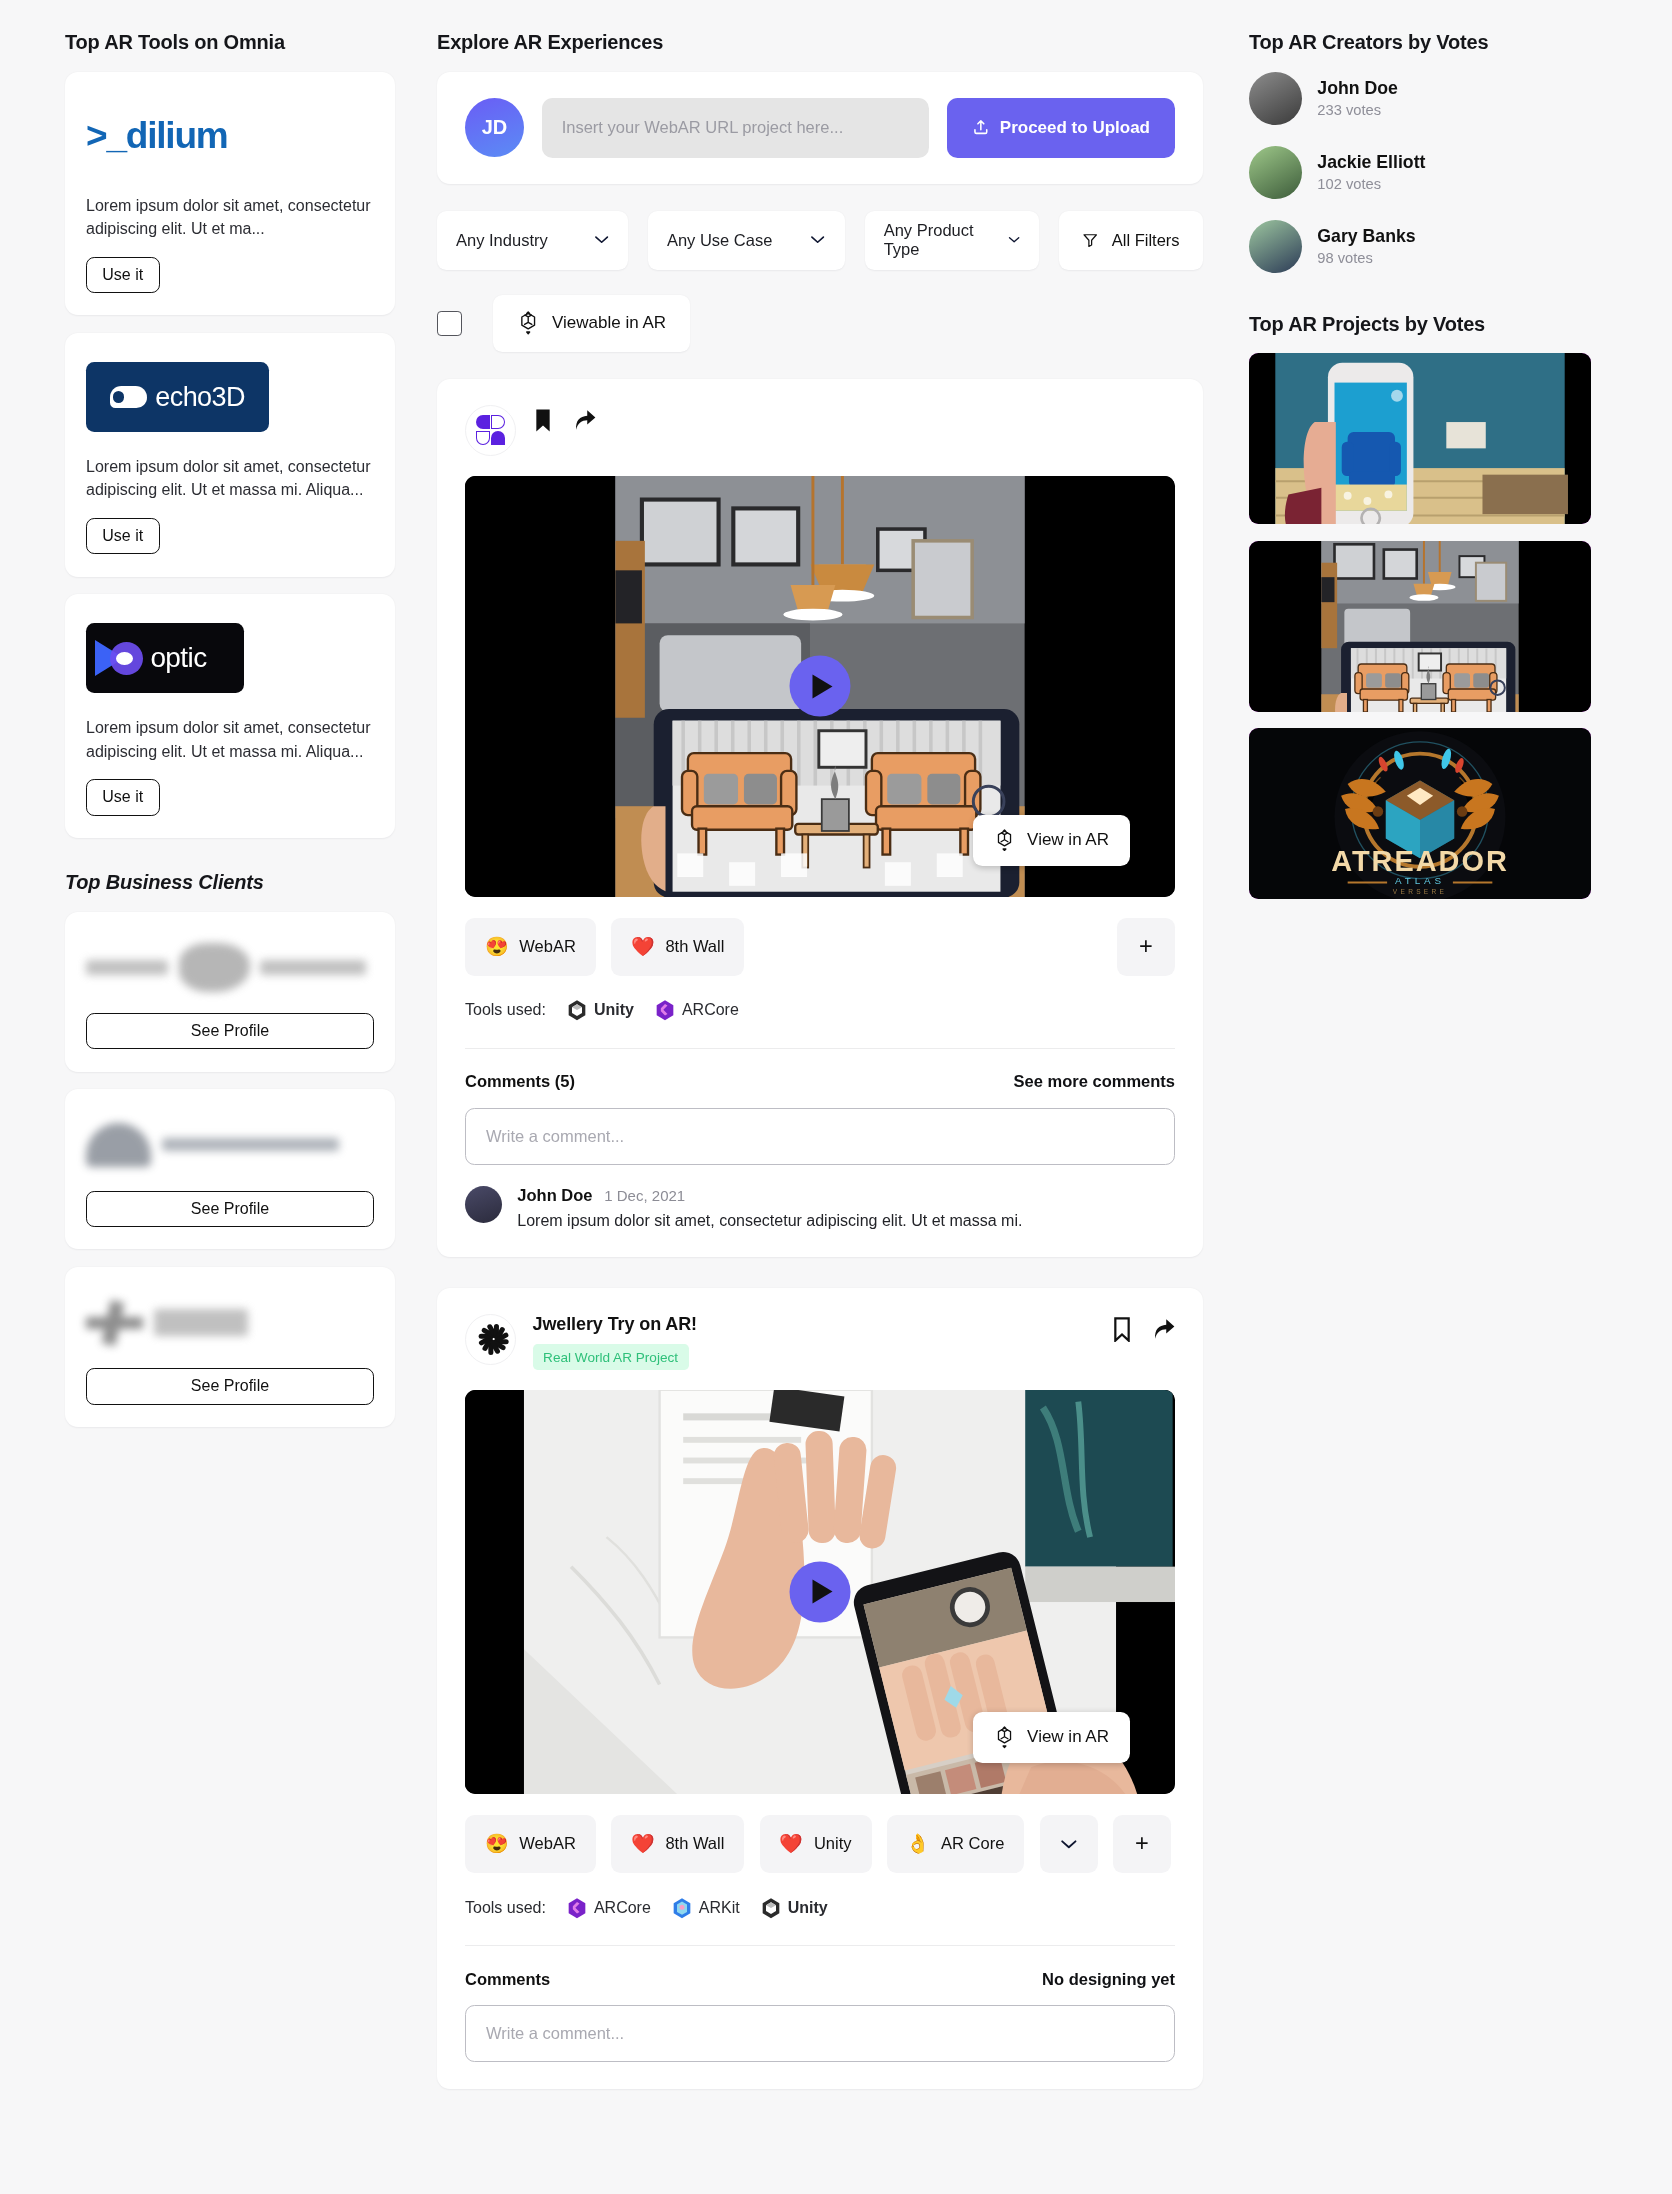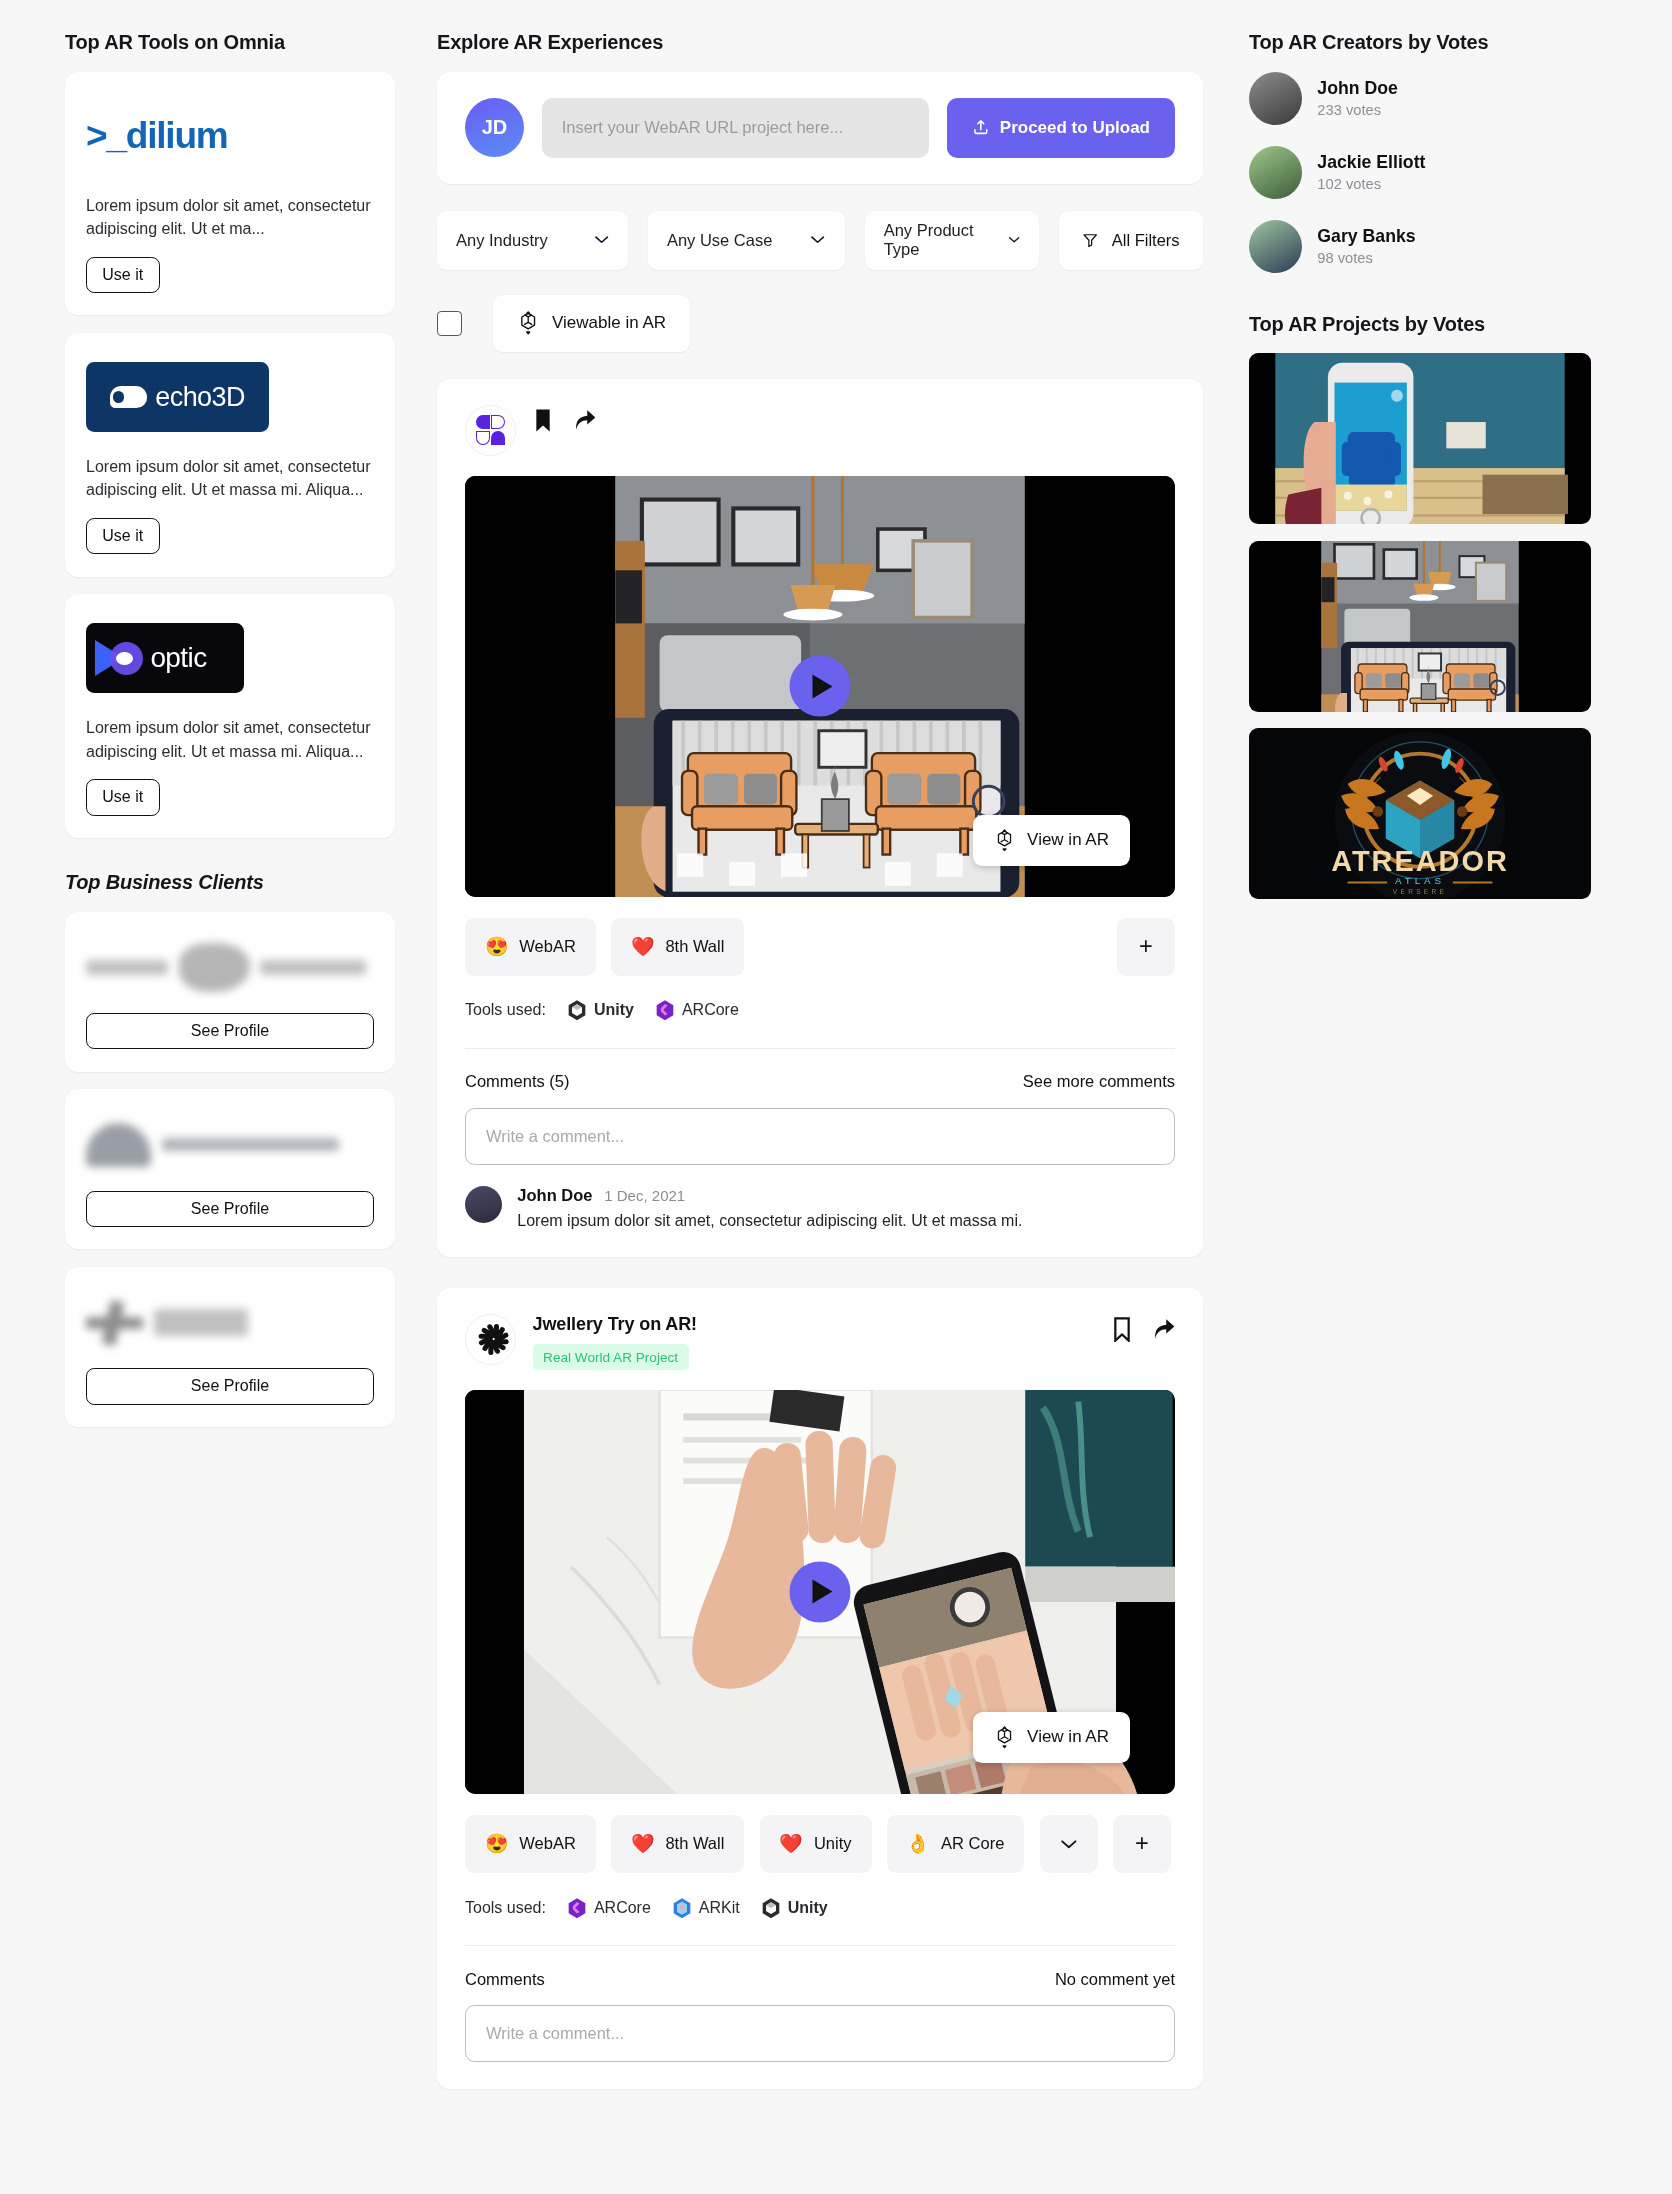--- a/index.html
+++ b/index.html
@@ -221,21 +221,21 @@
     display:flex; align-items:center; gap: 21px; margin-top: 23.6px;
     font-size: 16px; color:#2a2b30;
   }
   .tool-chip { display:flex; align-items:center; gap: 7px; font-size: 16px; }
   .tool-chip.bold { font-weight: 700; }
   .hexmark { width: 20px; height: 22.4px; }
 
   .divider { height: 1.2px; background:#ececed; margin: 26px 0 0; }
   .comments-head {
     display:flex; align-items:center; justify-content:space-between;
-    margin-top: 23.6px; font-size: 16.5px;
+    margin-top: 23.6px; font-size: 16.5px; font-weight: bold;
   }
   .comments-head .muted { color:#101114; }
   .comment-input {
     width: 100%; height: 57px; margin-top: 16.5px; border: 1.2px solid #bdbdc4;
     border-radius: 9.4px; background:#fff; padding: 0 20px; font-size: 16.5px;
     font-family: "Liberation Sans", sans-serif; color:#2a2b30;
   }
   .comment-input::placeholder { color:#a9a9b1; }
   .comment-row { display:flex; gap: 15.3px; margin-top: 21px; }
   .c-avatar {
@@ -683,21 +683,21 @@
               <path d="M12 6l6 3.4-6 3.5-6-3.5z" fill="#bdbdbd"></path>
             </svg>
           <span>Unity</span>
         </span>
       </div>
 
       <div class="divider"></div>
 
       <div class="comments-head">
         <span>Comments</span>
-        <span class="muted">No comment yet</span>
+        <span class="muted">No designing yet</span>
       </div>
       <input class="comment-input" placeholder="Write a comment..." style="">
     </div>
 
   </div>
 
   <div class="right">
 
     <div class="sec-title">Top AR Creators by Votes</div>
 

